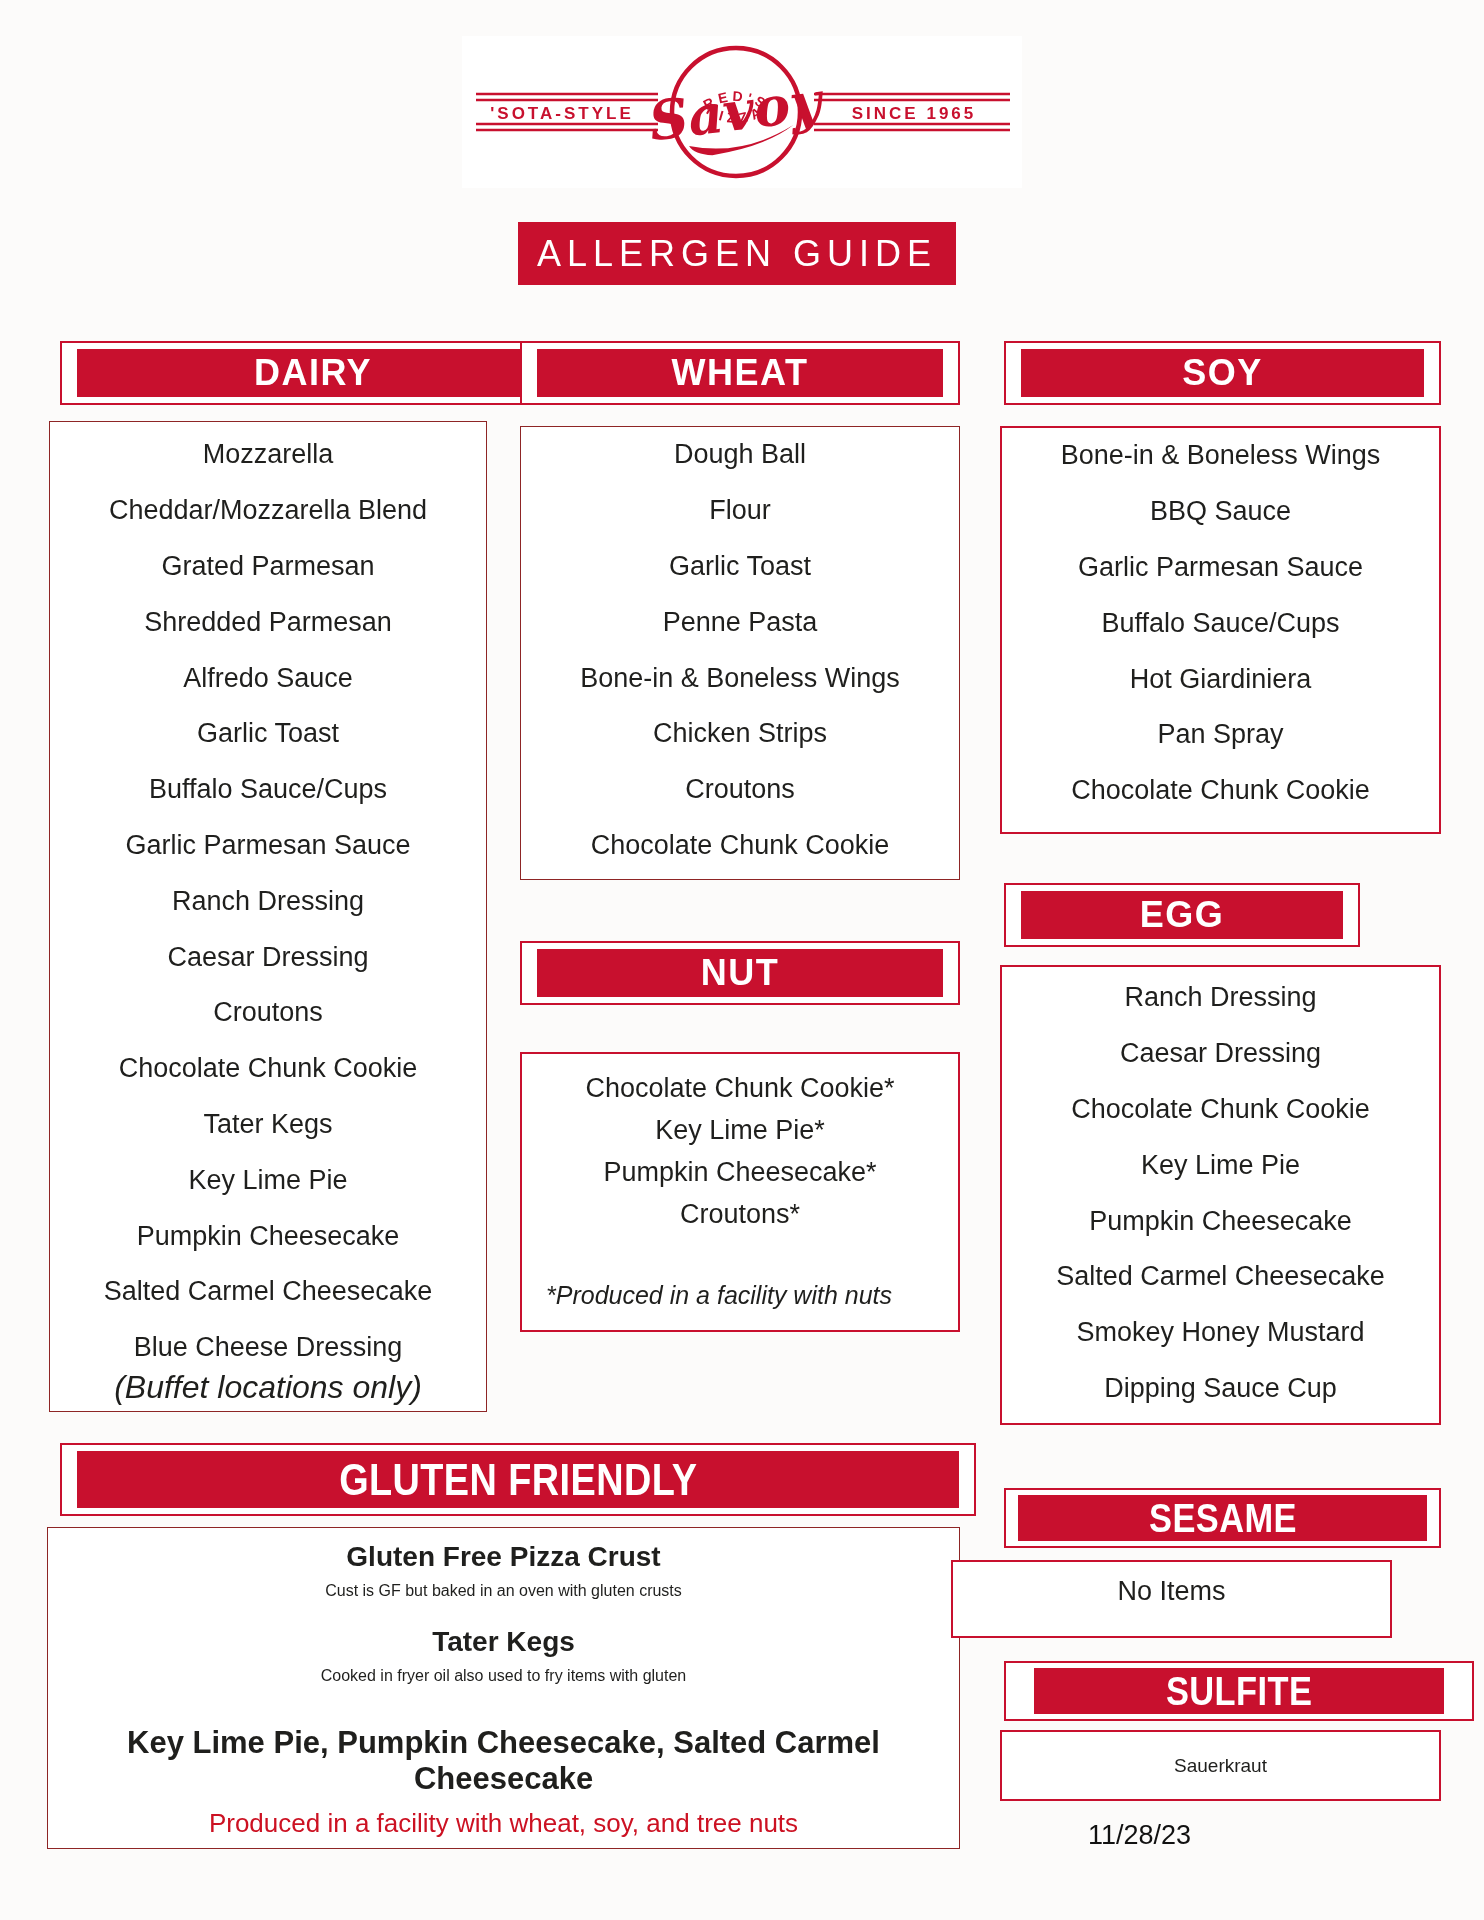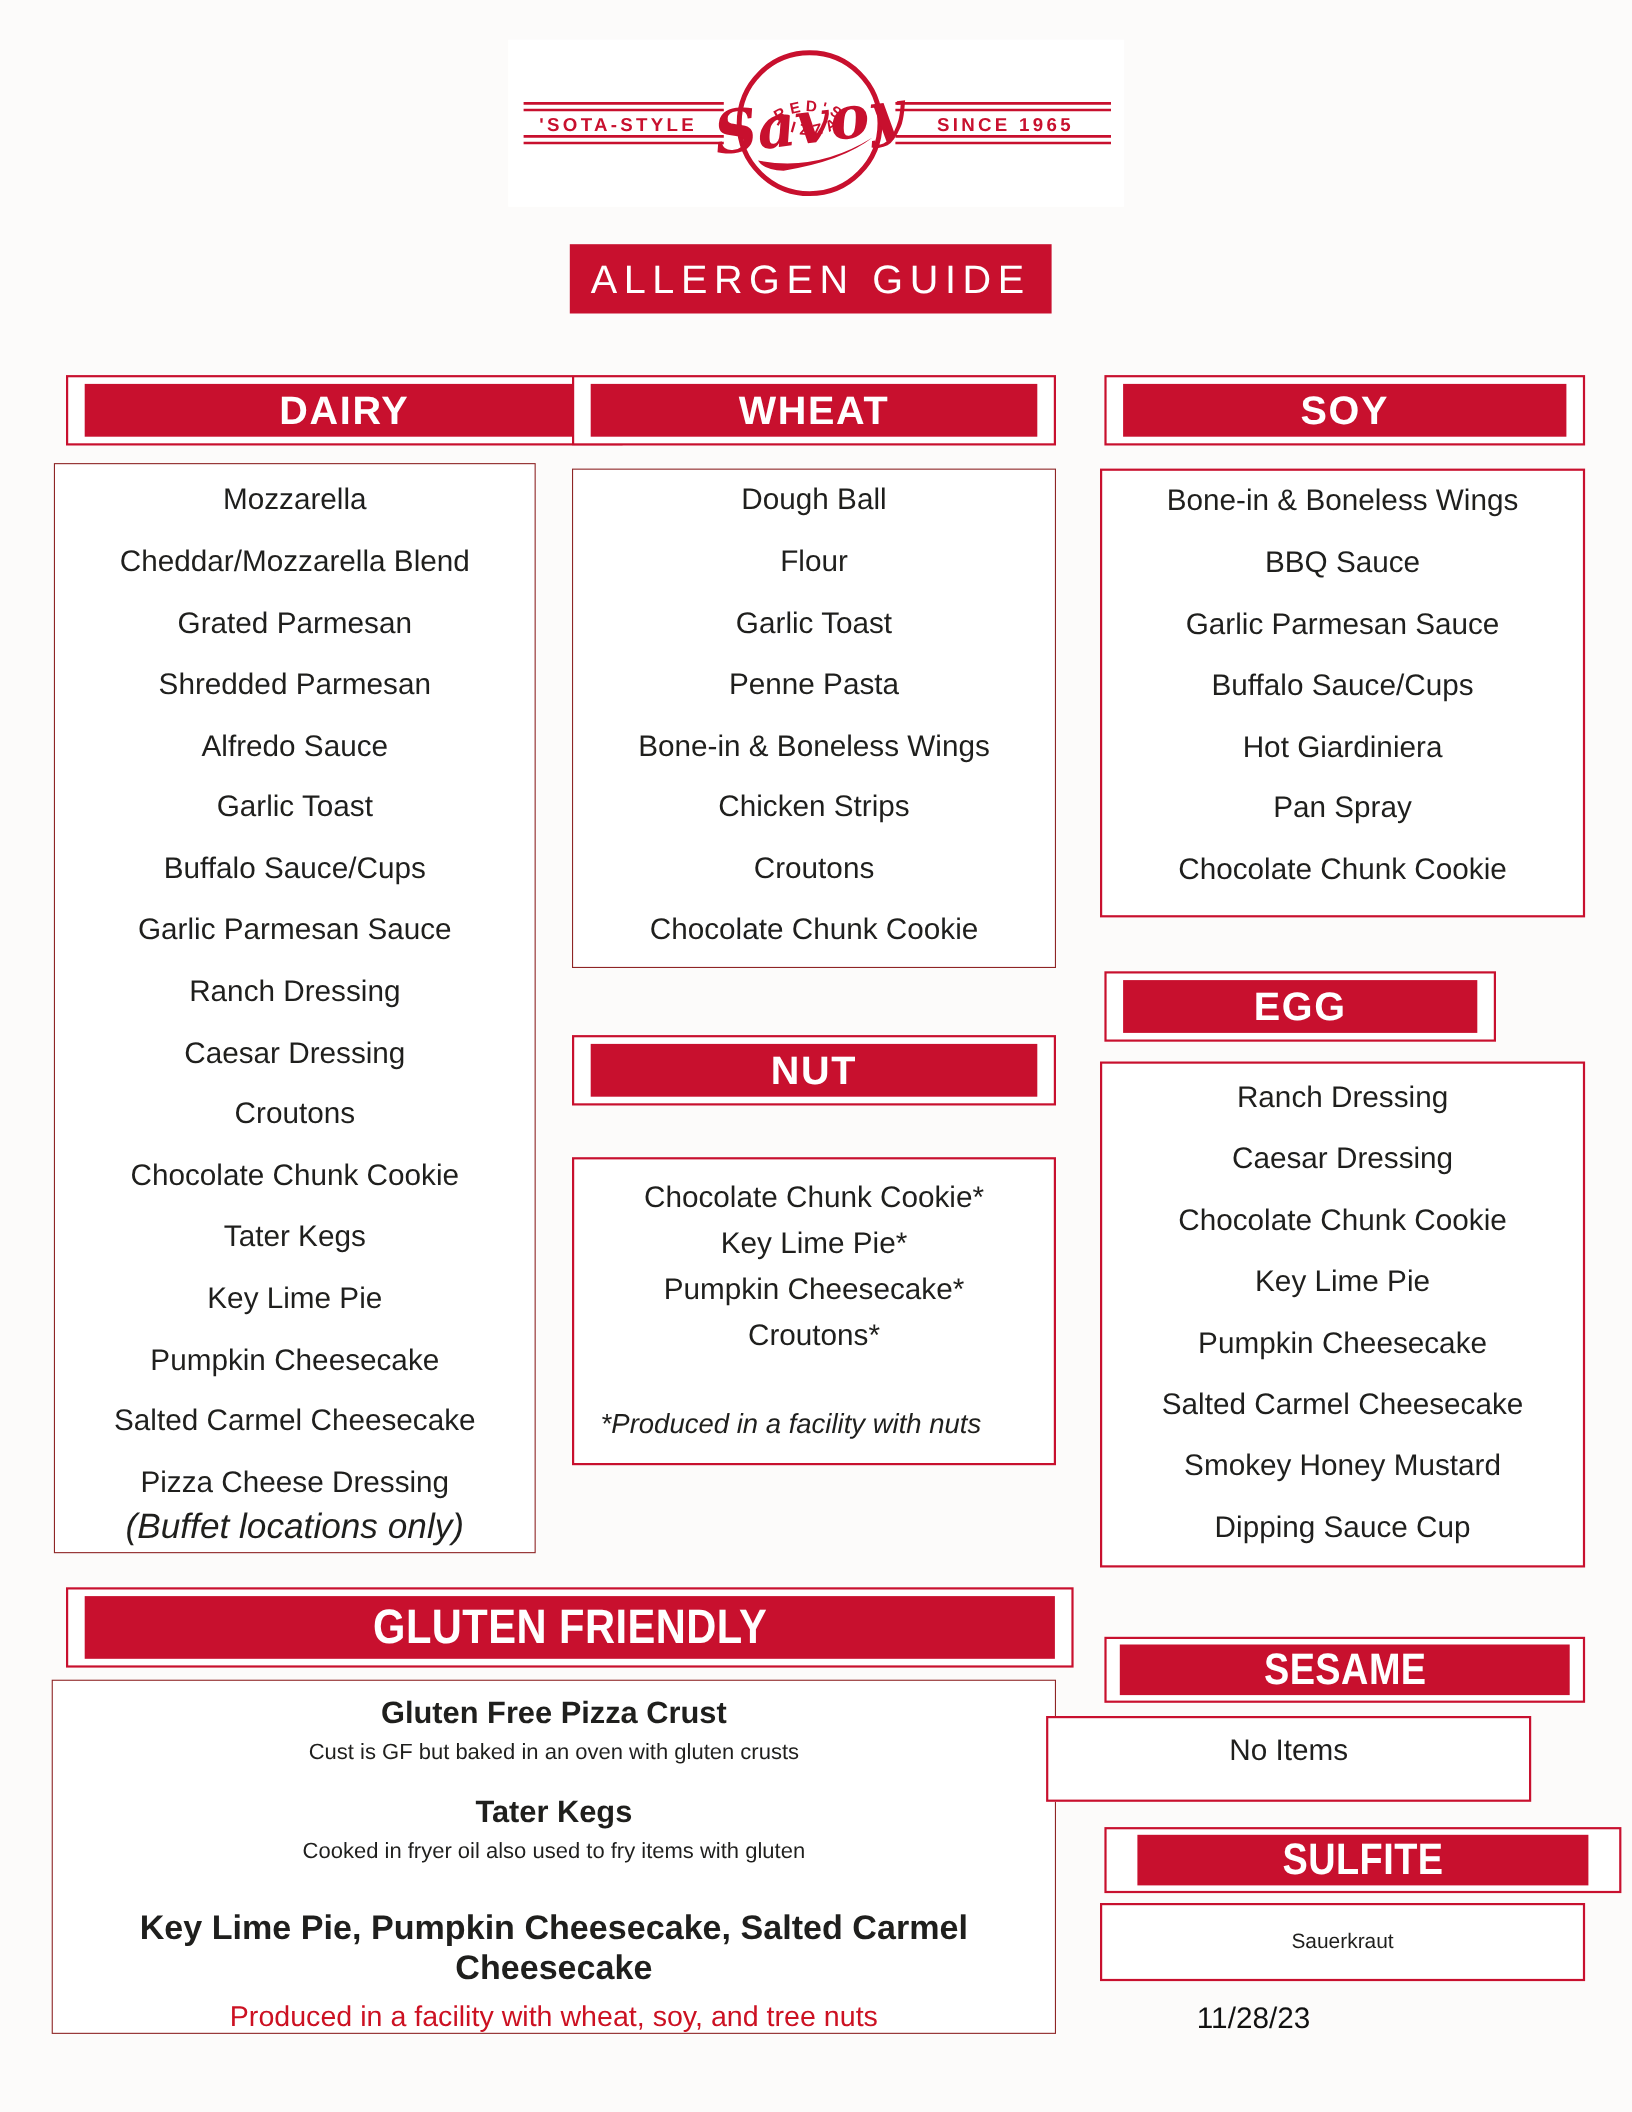--- a/index.html
+++ b/index.html
@@ -68,21 +68,21 @@
     font-style:italic; font-size:32px; margin-top:-7px; color:var(--ink);
   }
   .nut-note{
     font-style:italic; font-size:25px; text-align:left;
     margin-top:46px; padding-left:24px; color:var(--ink);
   }
   .simple-item{ font-size:27px; padding-top:14px; }
   .center-item{ font-size:19px; display:flex; align-items:center; justify-content:center; height:100%; box-sizing:border-box; padding-bottom:0; }
   
   .gf-name{ font-weight:bold; font-size:28px; }
-  .gf-desc{ font-size:20px; margin-top:9px; }
+  .gf-desc{ font-size:16px; margin-top:9px; }
   .gf-name.m1{ margin-top:13px; }
   .gf-name.m2{ margin-top:26px; }
   .gf-name.big{ margin-top:40px; font-size:31px; }
   .gf-desc.red{ color:#cc1122; margin-top:11px; font-size:26px; }
   
   .date{
     position:absolute; left:1088px; top:1820px;
     font-size:27px; color:#111111;
   }
   
@@ -146,21 +146,21 @@
     <div class="item">Buffalo Sauce/Cups</div>
     <div class="item">Garlic Parmesan Sauce</div>
     <div class="item">Ranch Dressing</div>
     <div class="item">Caesar Dressing</div>
     <div class="item">Croutons</div>
     <div class="item">Chocolate Chunk Cookie</div>
     <div class="item">Tater Kegs</div>
     <div class="item">Key Lime Pie</div>
     <div class="item">Pumpkin Cheesecake</div>
     <div class="item">Salted Carmel Cheesecake</div>
-    <div class="item">Pizza Cheese Dressing</div>
+    <div class="item">Blue Cheese Dressing</div>
     <div class="subnote">(Buffet locations only)</div>
   </div>
 
   <div class="hdr" style="left:520px;top:341px;width:440px;height:64px">
     <div class="band">
         <span>WHEAT</span>
       </div>
   </div>
   <div class="box dark r56" style="left:520px;top:426px;width:440px;height:454px">
     <div class="item">Dough Ball</div>

